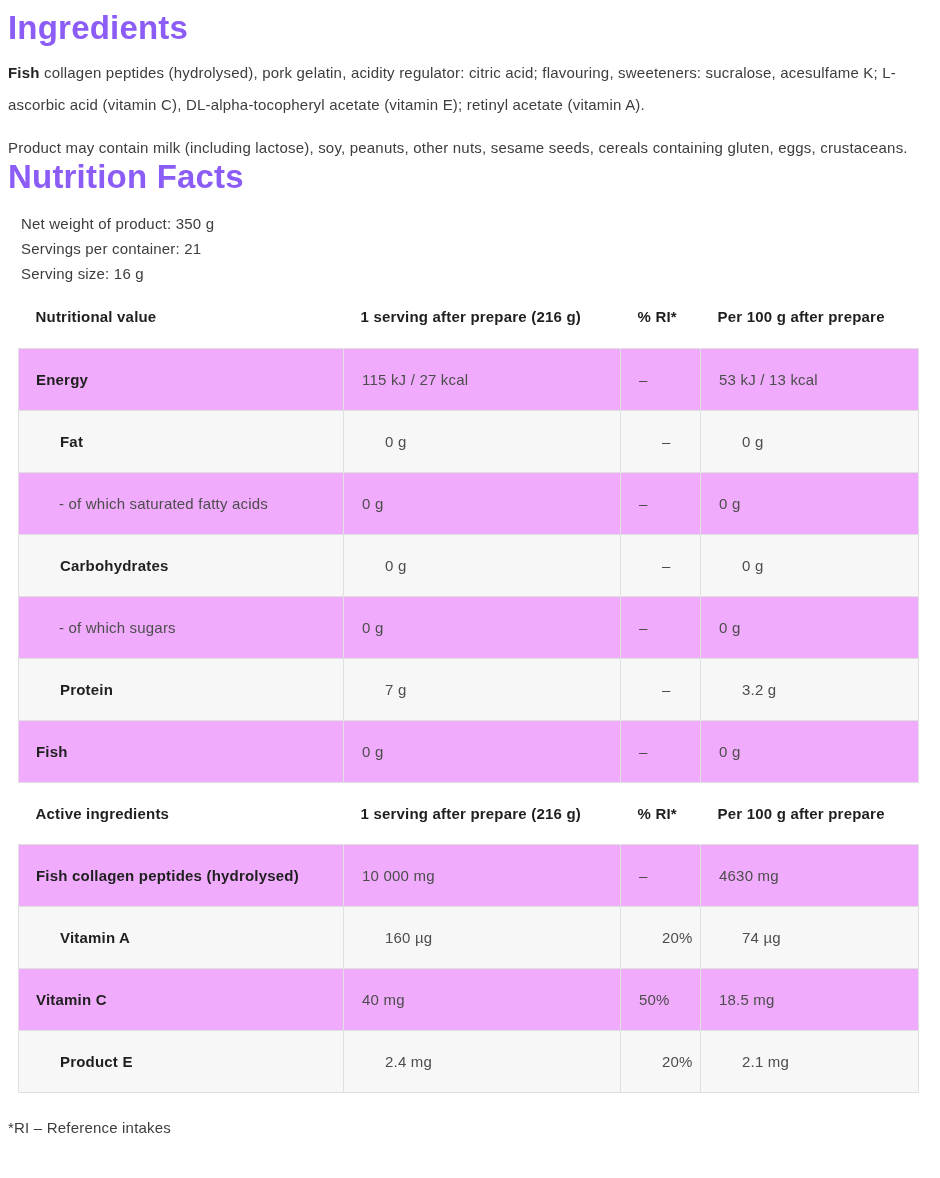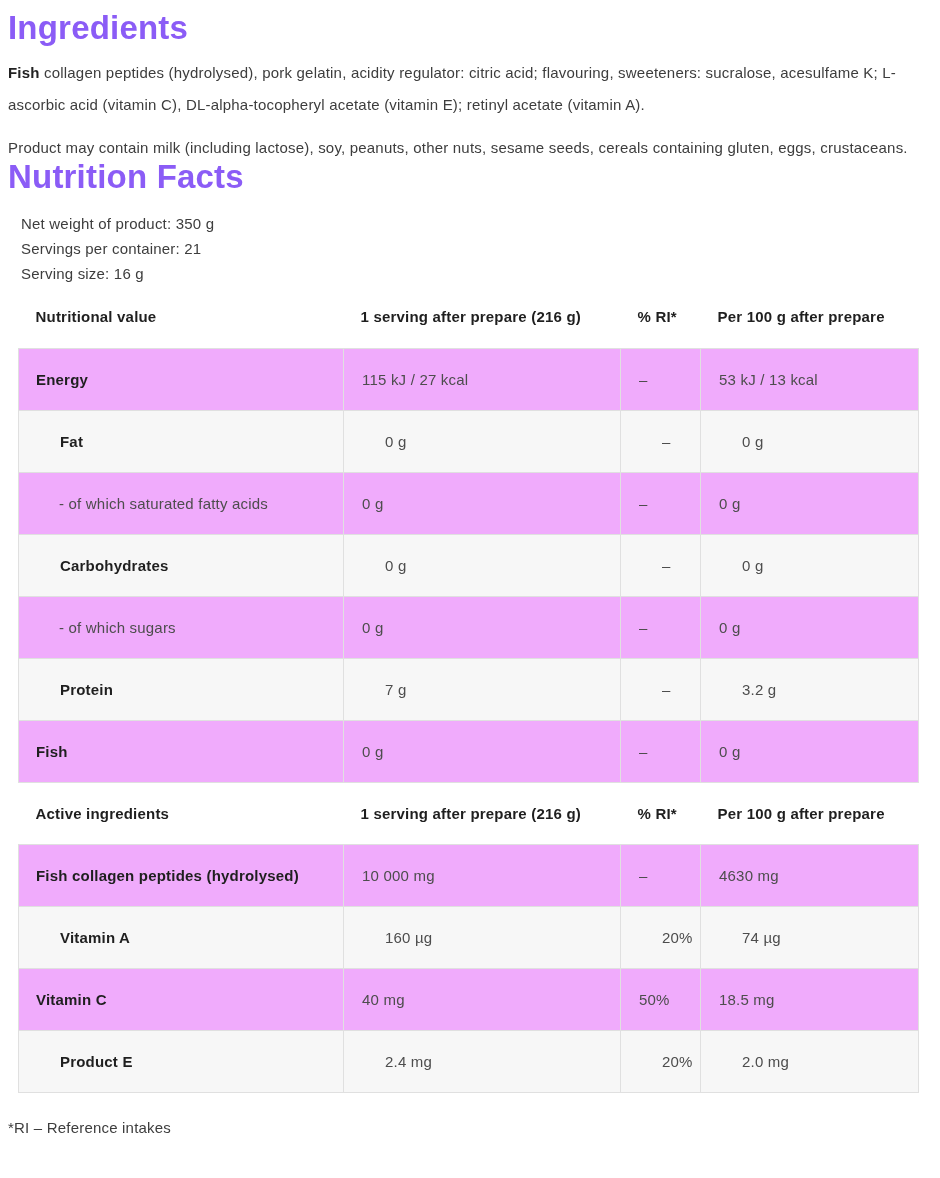--- a/index.html
+++ b/index.html
@@ -190,18 +190,18 @@
       <tr>
         <td class="label-cell">Vitamin C</td>
         <td>40 mg</td>
         <td>50%</td>
         <td>18.5 mg</td>
       </tr>
       <tr class="alt">
         <td class="label-cell">Product E</td>
         <td>2.4 mg</td>
         <td>20%</td>
-        <td>2.0 mg</td>
+        <td>2.1 mg</td>
       </tr>
     </tbody>
 </table>
 
 <div class="footnote">*RI – Reference intakes</div>
 
 </body></html>

